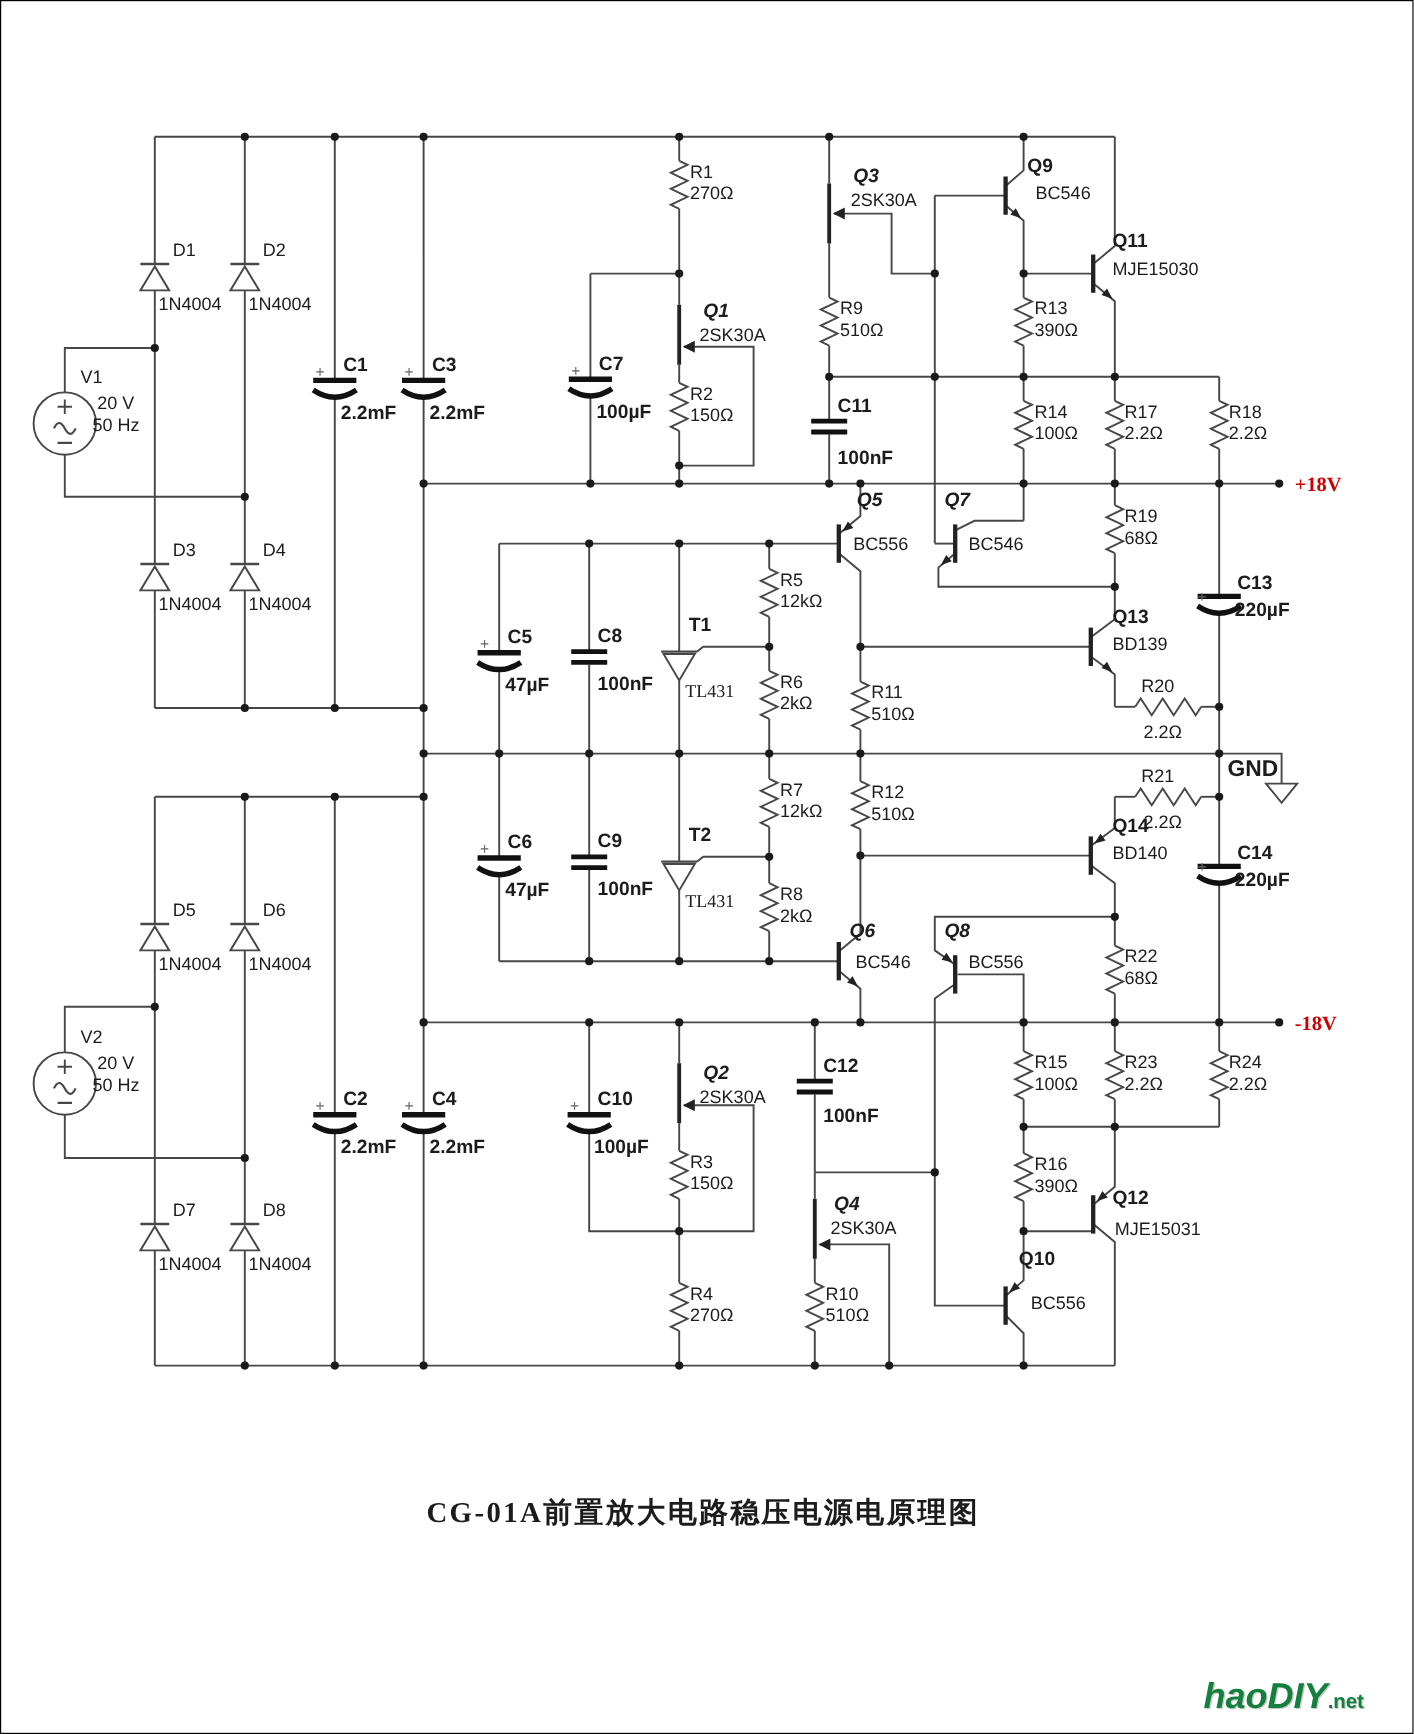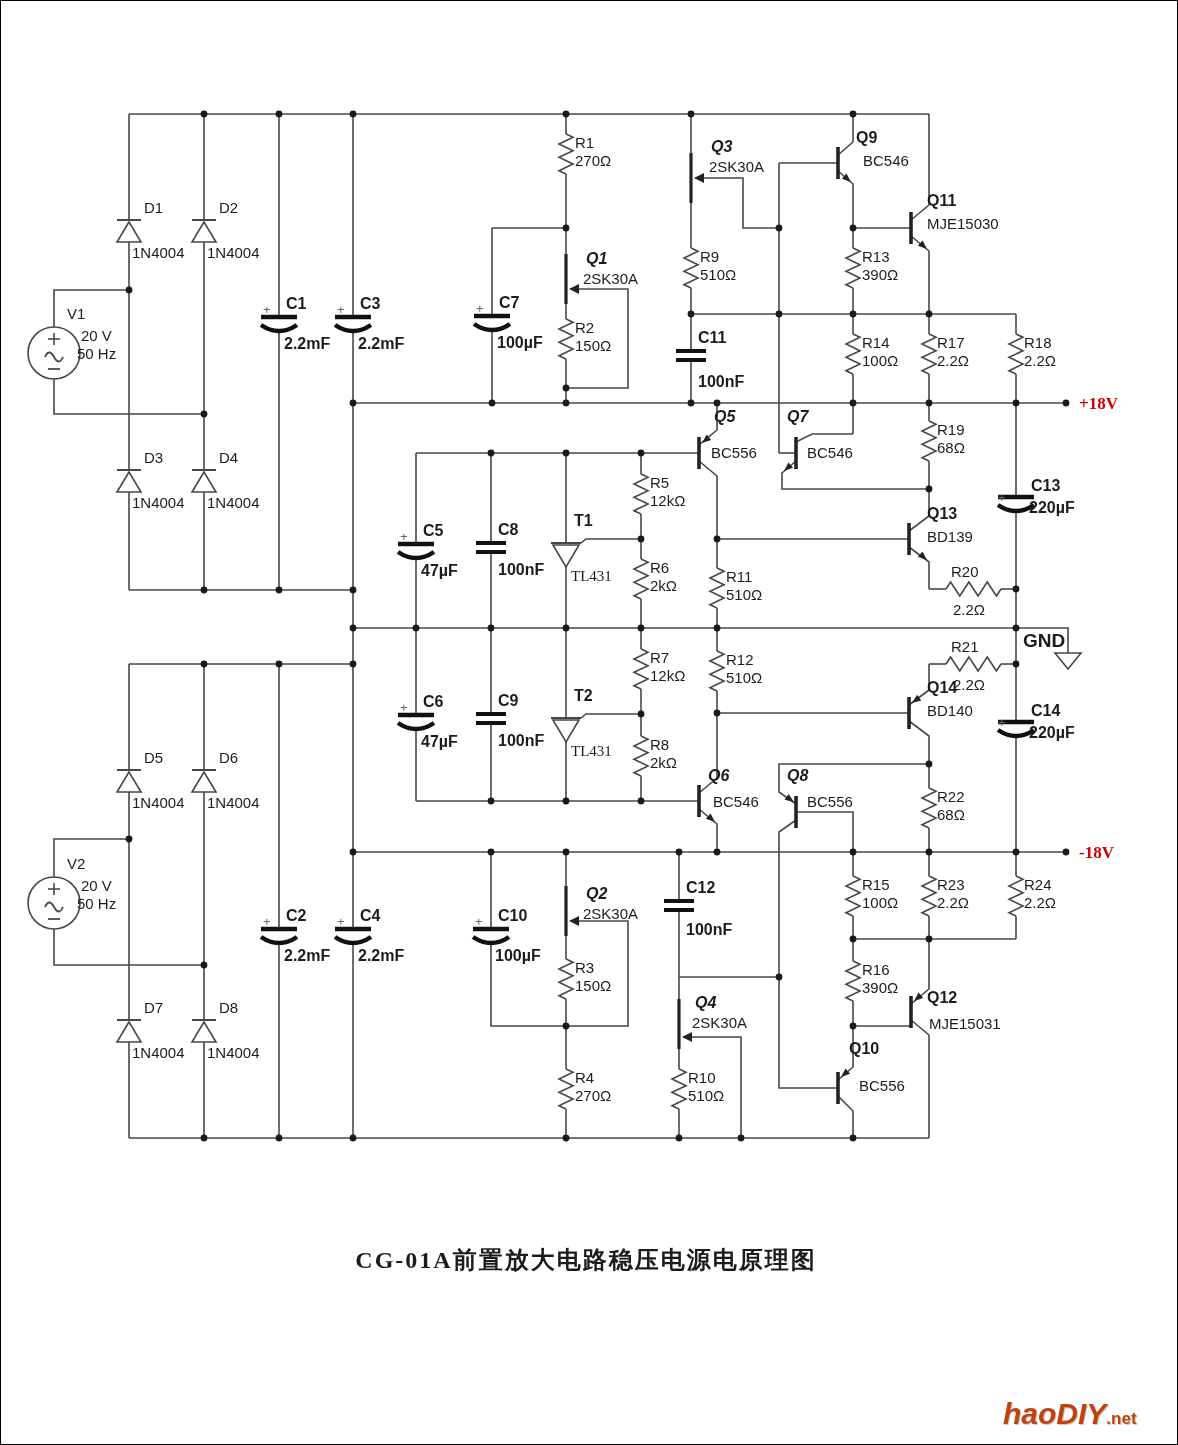--- a/index.html
+++ b/index.html
@@ -11,21 +11,21 @@
   .t  {font:15px "Liberation Sans","DejaVu Sans",sans-serif;}
   .b  {font:bold 16px "Liberation Sans","DejaVu Sans",sans-serif;}
   .bi {font:italic bold 16px "Liberation Sans","DejaVu Sans",sans-serif;}
   .ser{font:15px "Liberation Serif","DejaVu Serif",serif;}
   .red{font:bold 17px "Liberation Serif","DejaVu Serif",serif;fill:#cc0000;}
   .gndt{font:bold 19px "Liberation Sans","DejaVu Sans",sans-serif;}
   .title{font:bold 24px "Liberation Serif","DejaVu Serif",serif;letter-spacing:2px;}
   .plus{font:13px "Liberation Sans","DejaVu Sans",sans-serif;fill:#666;}
   #watermark{position:absolute;left:1002px;top:1396px;width:172px;
     font:bold italic 30px "Liberation Sans","DejaVu Sans",sans-serif;
-    color:#c2410c;text-shadow:1px 1px 0 #c9c9c9;white-space:nowrap;}
+    color:#15803d;text-shadow:1px 1px 0 #c9c9c9;white-space:nowrap;}
   #watermark .net{font-size:17px;font-style:normal;}
 </style>
 </head>
 <body>
 
 <div id="stage">
   <svg id="cv" width="1178" height="1445" viewBox="0 0 1178 1445">
       <path d="M128 113 L928 113" fill="none" stroke="#474747" stroke-width="1.6"></path>
       <path d="M128 113 L128 219" fill="none" stroke="#474747" stroke-width="1.6"></path>
       <path d="M128 241 L128 469" fill="none" stroke="#474747" stroke-width="1.6"></path>

